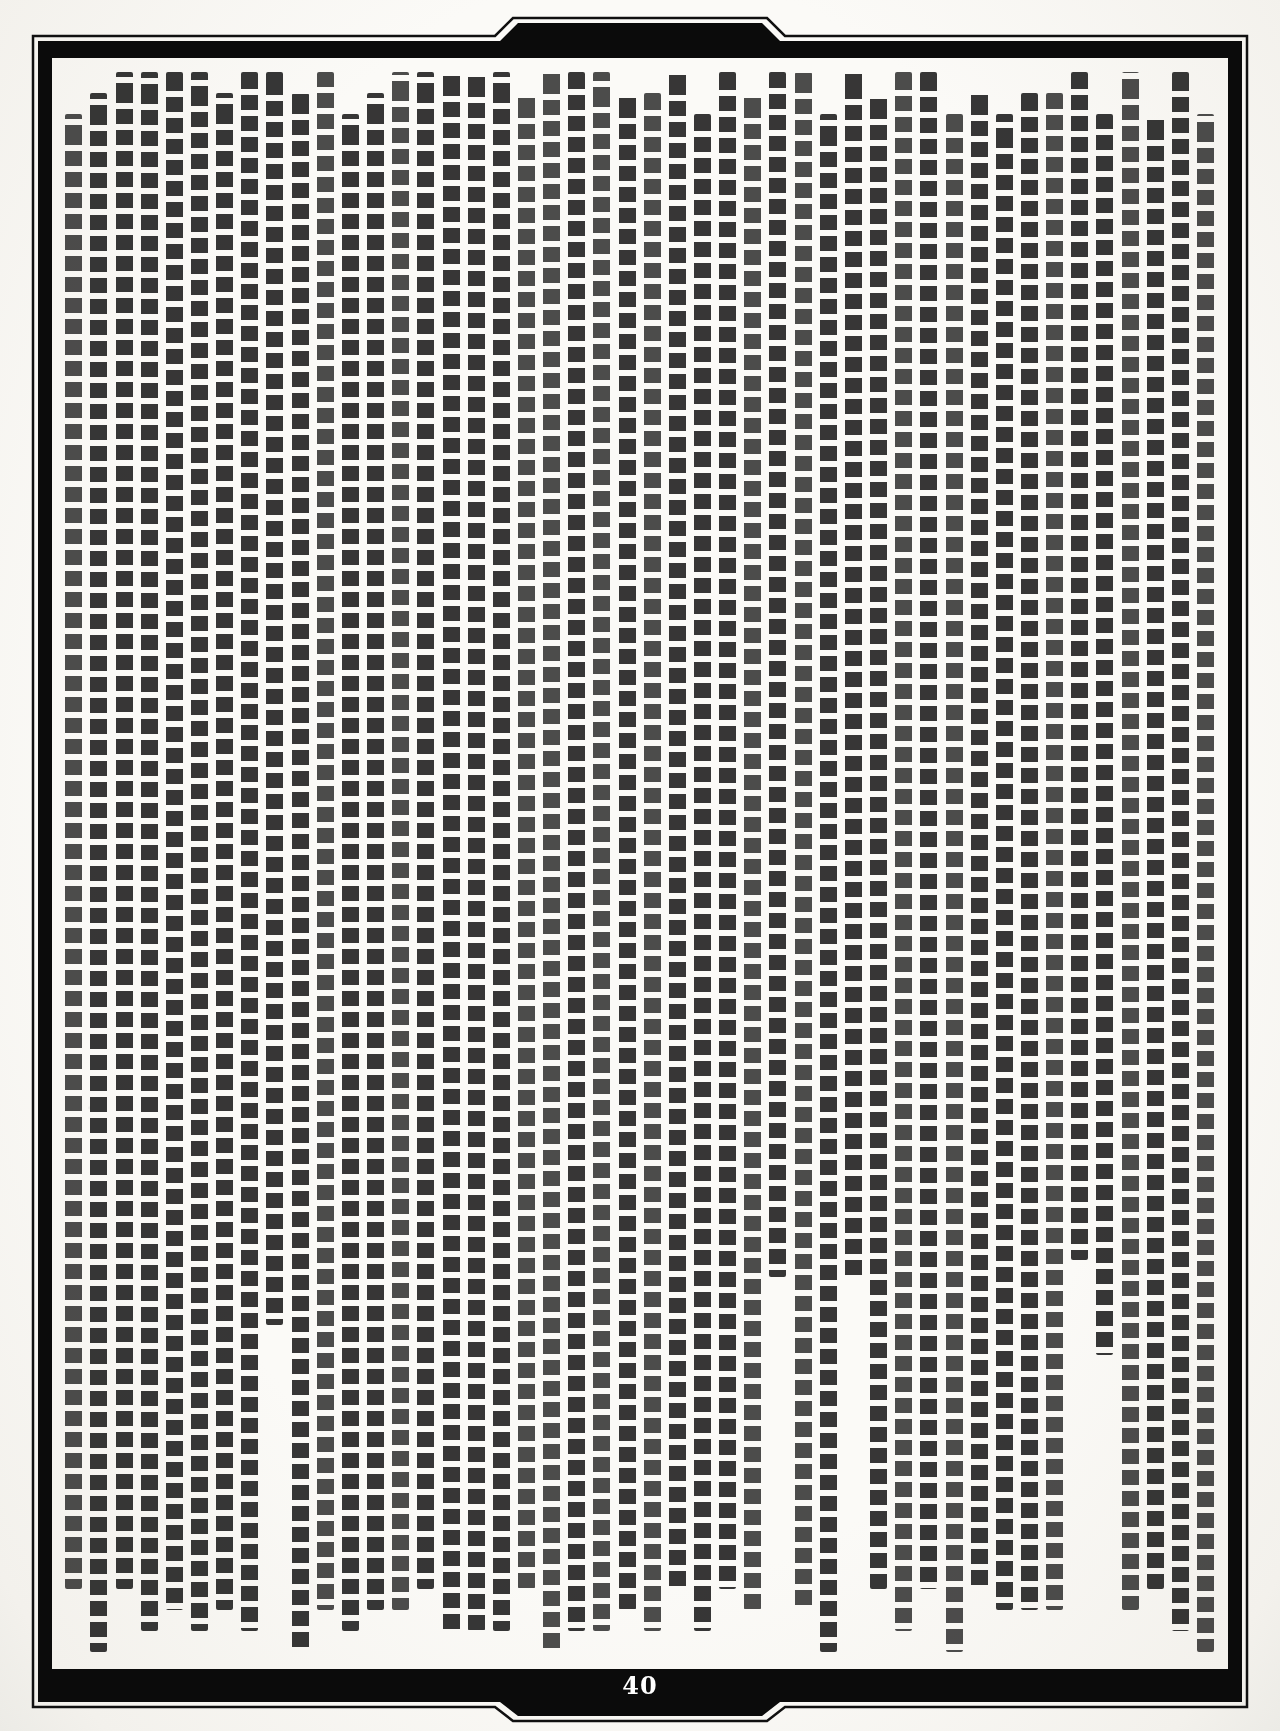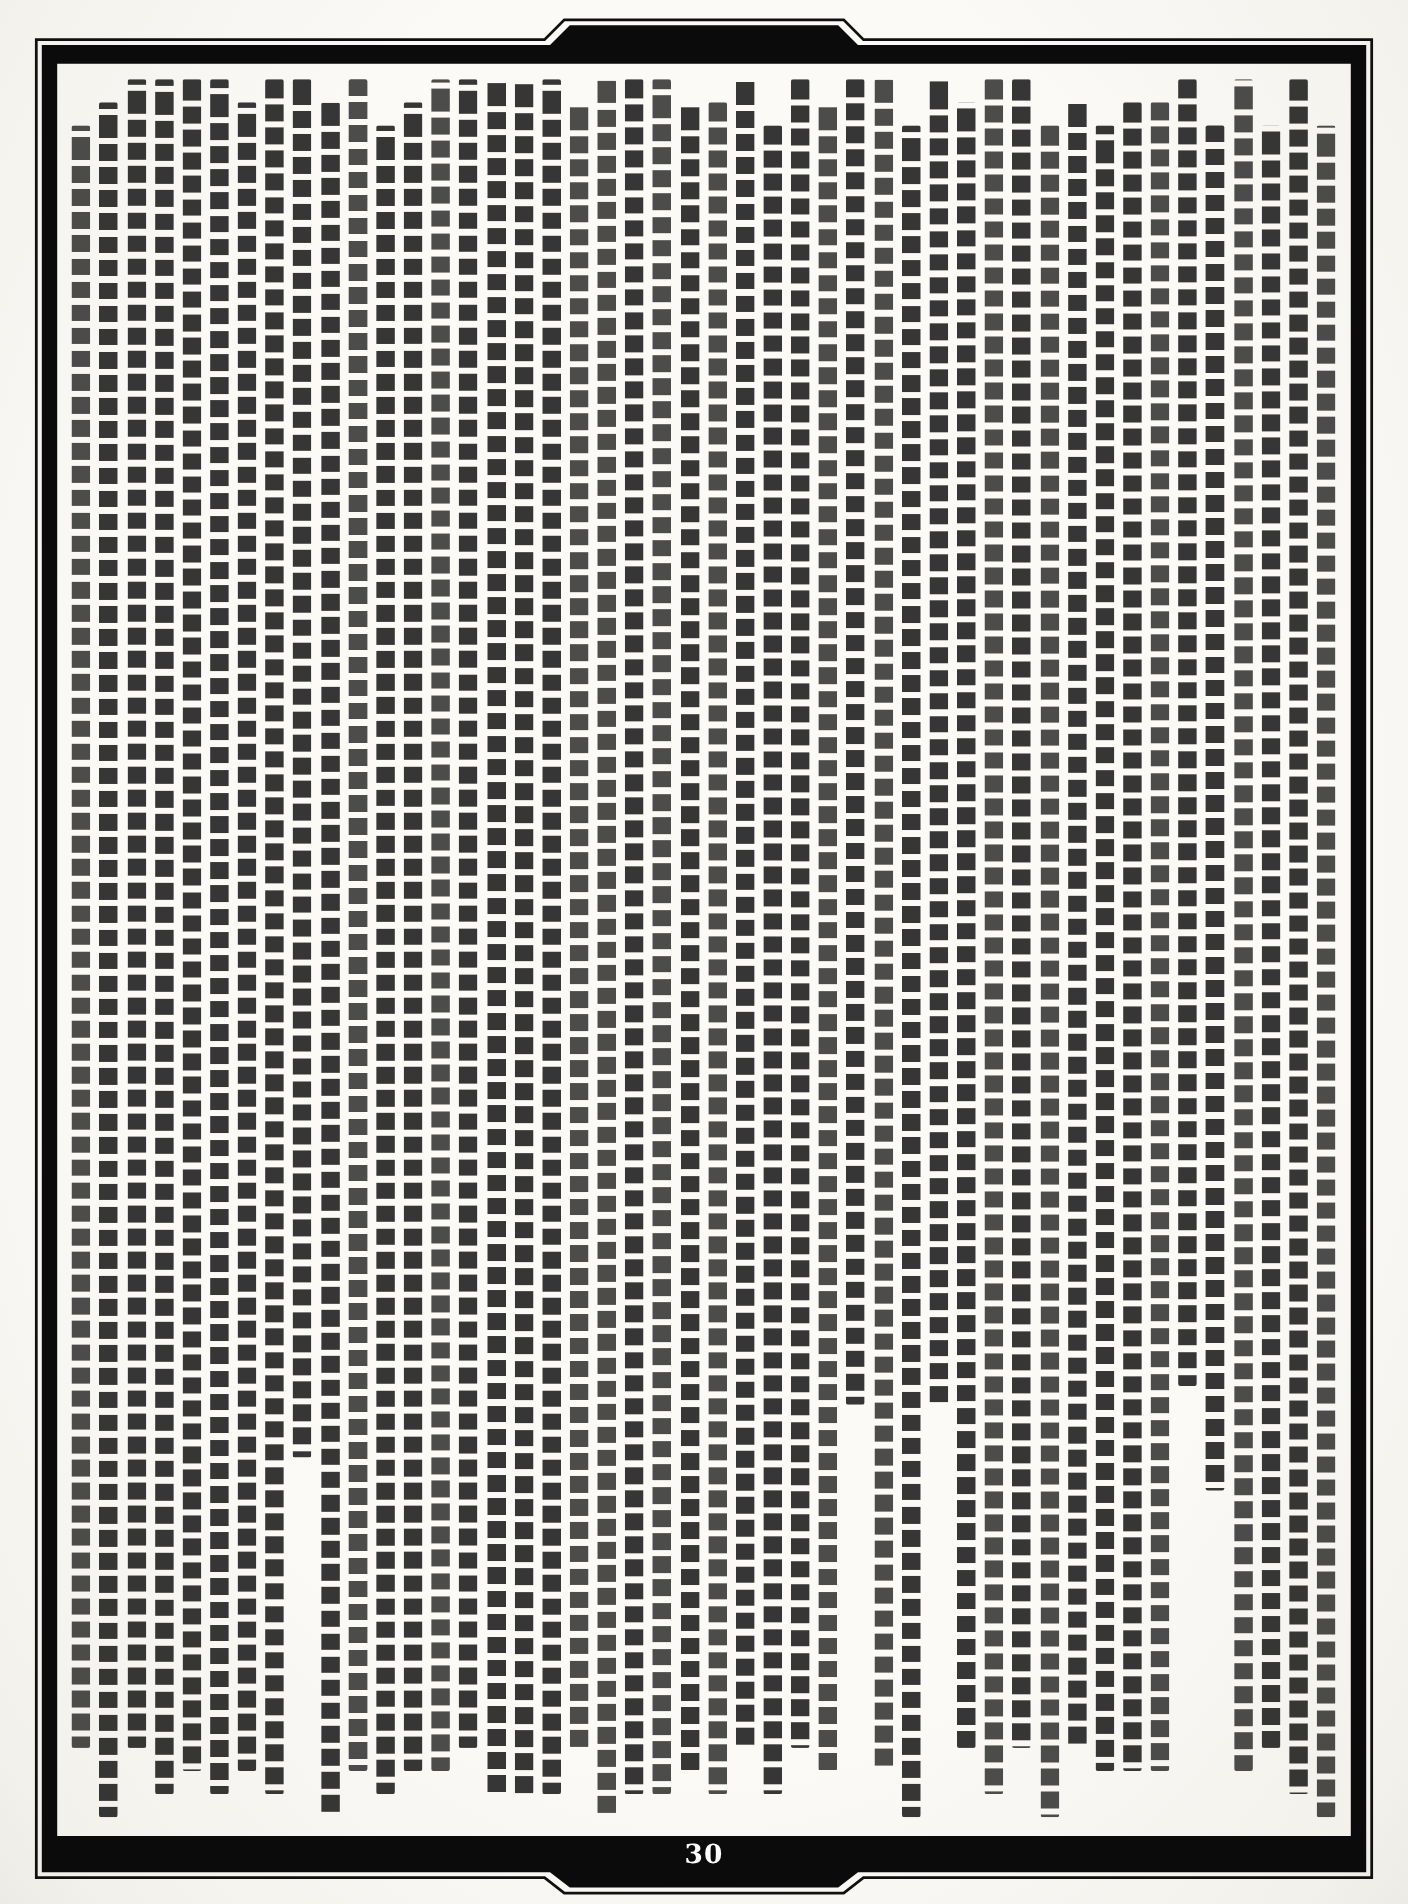--- a/index.html
+++ b/index.html
@@ -79,21 +79,21 @@
 <div class="page">
 
   <svg class="frame-svg" width="1280" height="1731" viewBox="0 0 1280 1731">
 
     <path d="M33,36 H495 L513,18 H767 L785,36 H1247 V1707 H785 L767,1721 H513 L495,1707 H33 Z" fill="none" stroke="#101010" stroke-width="2.5"></path>
 
     <path fill-rule="evenodd" fill="#0b0b0b" d="M38,41 H500 L518,23 H762 L780,41 H1242 V1702 H780 L762,1716 H518 L500,1702 H38 Z
              M52,58 H1228 V1669 H52 Z"></path>
   </svg>
 
-  <div class="page-number">30</div>
+  <div class="page-number">40</div>
 
   <div class="text-area" id="textArea">
       <div class="t-col light" style="right: 4px; top: 42px; height: 1538px; background-position: 0px 13px;"></div>
       <div class="t-col" style="right: 29.15px; top: 0px; height: 1559px; background-position: 0px 4px;"></div>
       <div class="t-col" style="right: 54.3px; top: 42px; height: 1475px; background-position: 0px 11px;"></div>
       <div class="t-col light" style="right: 79.45px; top: 0px; height: 1538px; background-position: 0px 12px;"></div>
       <div class="t-col" style="right: 104.6px; top: 42px; height: 1241px; background-position: 0px 0px;"></div>
       <div class="t-col" style="right: 129.75px; top: 0px; height: 1188px; background-position: 0px 2px;"></div>
       <div class="t-col light" style="right: 154.9px; top: 21px; height: 1517px; background-position: 0px 1px;"></div>
       <div class="t-col" style="right: 180.05px; top: 21px; height: 1517px; background-position: 0px 3px;"></div>

